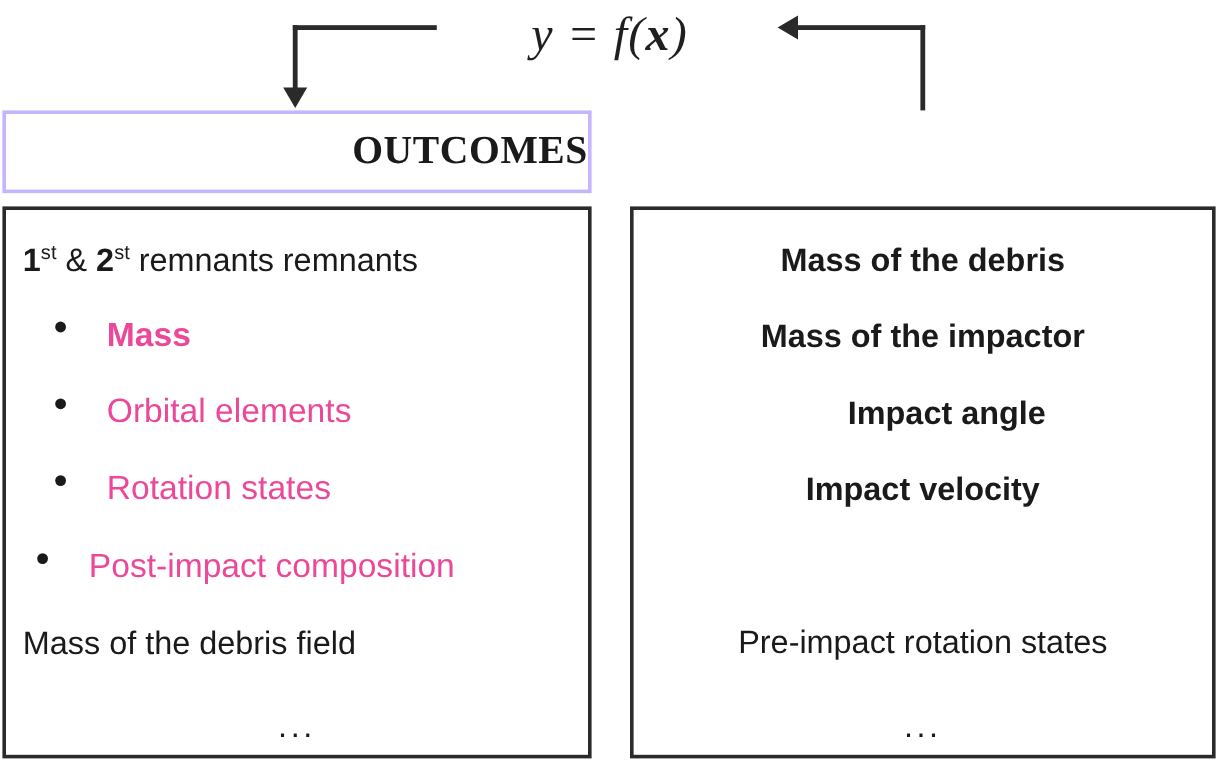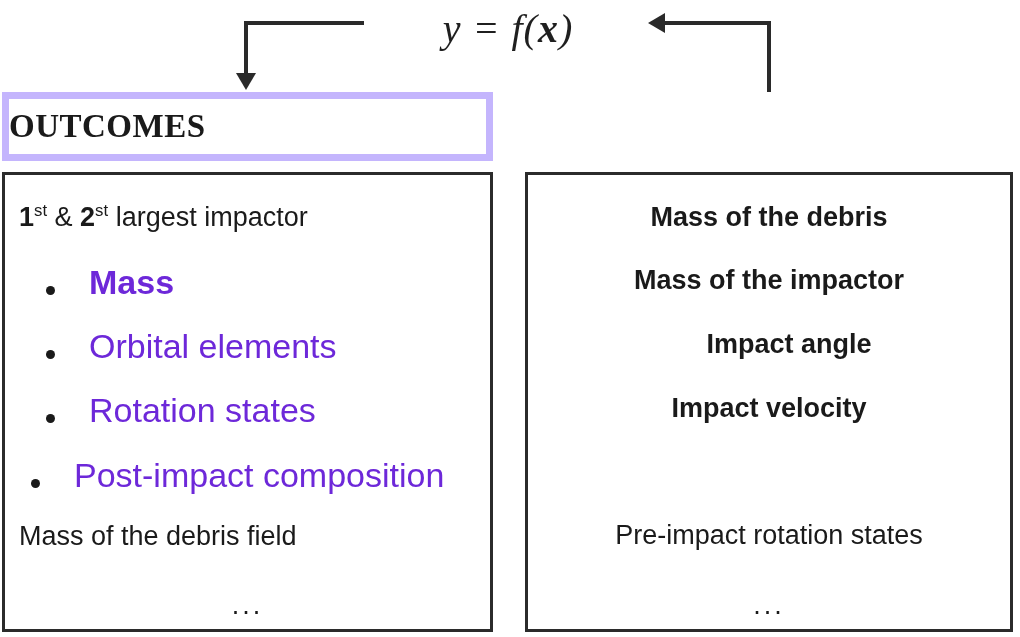--- a/index.html
+++ b/index.html
@@ -57,26 +57,26 @@
     width: 0;
     height: 0;
     border-top: 10px solid transparent;
     border-bottom: 10px solid transparent;
     border-right: 17px solid #2a2a2a;
   }
 
   
   .hdr-box {
     position: absolute;
-    border: 7px solid #c4b5fd;
+    border: 3px solid #c4b5fd;
     background: #ffffff;
     box-sizing: border-box;
     display: flex;
     align-items: center;
-    justify-content: flex-start;
+    justify-content: flex-end;
   }
   .hdr-text {
     font-family: "Liberation Serif", serif;
     font-weight: bold;
     font-size: 33px;
     letter-spacing: 0.5px;
     color: #1a1a1a;
     white-space: nowrap;
   }
   .body-box {
@@ -105,24 +105,24 @@
   .sup {
     font-size: 0.62em;
     vertical-align: super;
     font-weight: normal;
   }
   .num { font-weight: bold; }
 
   .bullet-row {
     position: absolute;
     display: flex;
-    align-items: flex-end;
-    white-space: nowrap;
-    font-size: 34px;
-    color: #6d28d9;
+    align-items: center;
+    white-space: nowrap;
+    font-size: 28px;
+    color: #ec4899;
   }
   .bullet-dot {
     display: inline-block;
     width: 9px;
     height: 9px;
     border-radius: 50%;
     background: #1a1a1a;
     margin-right: 34px;
     position: relative;
     top: -7px;
@@ -166,21 +166,21 @@
   <div class="arrow-seg" style="left:663px; top:21px; width:108px; height:4px;"></div>
   <div class="arrow-head-left" style="left:648px; top:13px;"></div>
 
   <div class="hdr-box" style="left:2px; top:92px; width:491px; height:69px;">
     <span class="hdr-text">OUTCOMES</span>
   </div>
 
   <div class="body-box" style="left:2px; top:172px; width:491px; height:460px;">
     <div class="left-list">
 
-      <div class="row plain" style="left:14px; top:27px;"><span class="num">1</span><span class="sup">st</span><span> &amp; </span><span class="num">2</span><span class="sup">st</span><span> largest impactor</span></div>
+      <div class="row plain" style="left:14px; top:27px;"><span class="num">1</span><span class="sup">st</span><span> &amp; </span><span class="num">2</span><span class="sup">st</span><span> remnants remnants</span></div>
 
       <div class="bullet-row" style="left:41px; top:88px; font-weight:bold;">
         <span class="bullet-dot"></span>
         <span>Mass</span>
       </div>
 
       <div class="bullet-row" style="left:41px; top:152px;">
         <span class="bullet-dot"></span>
         <span>Orbital elements</span>
       </div>

